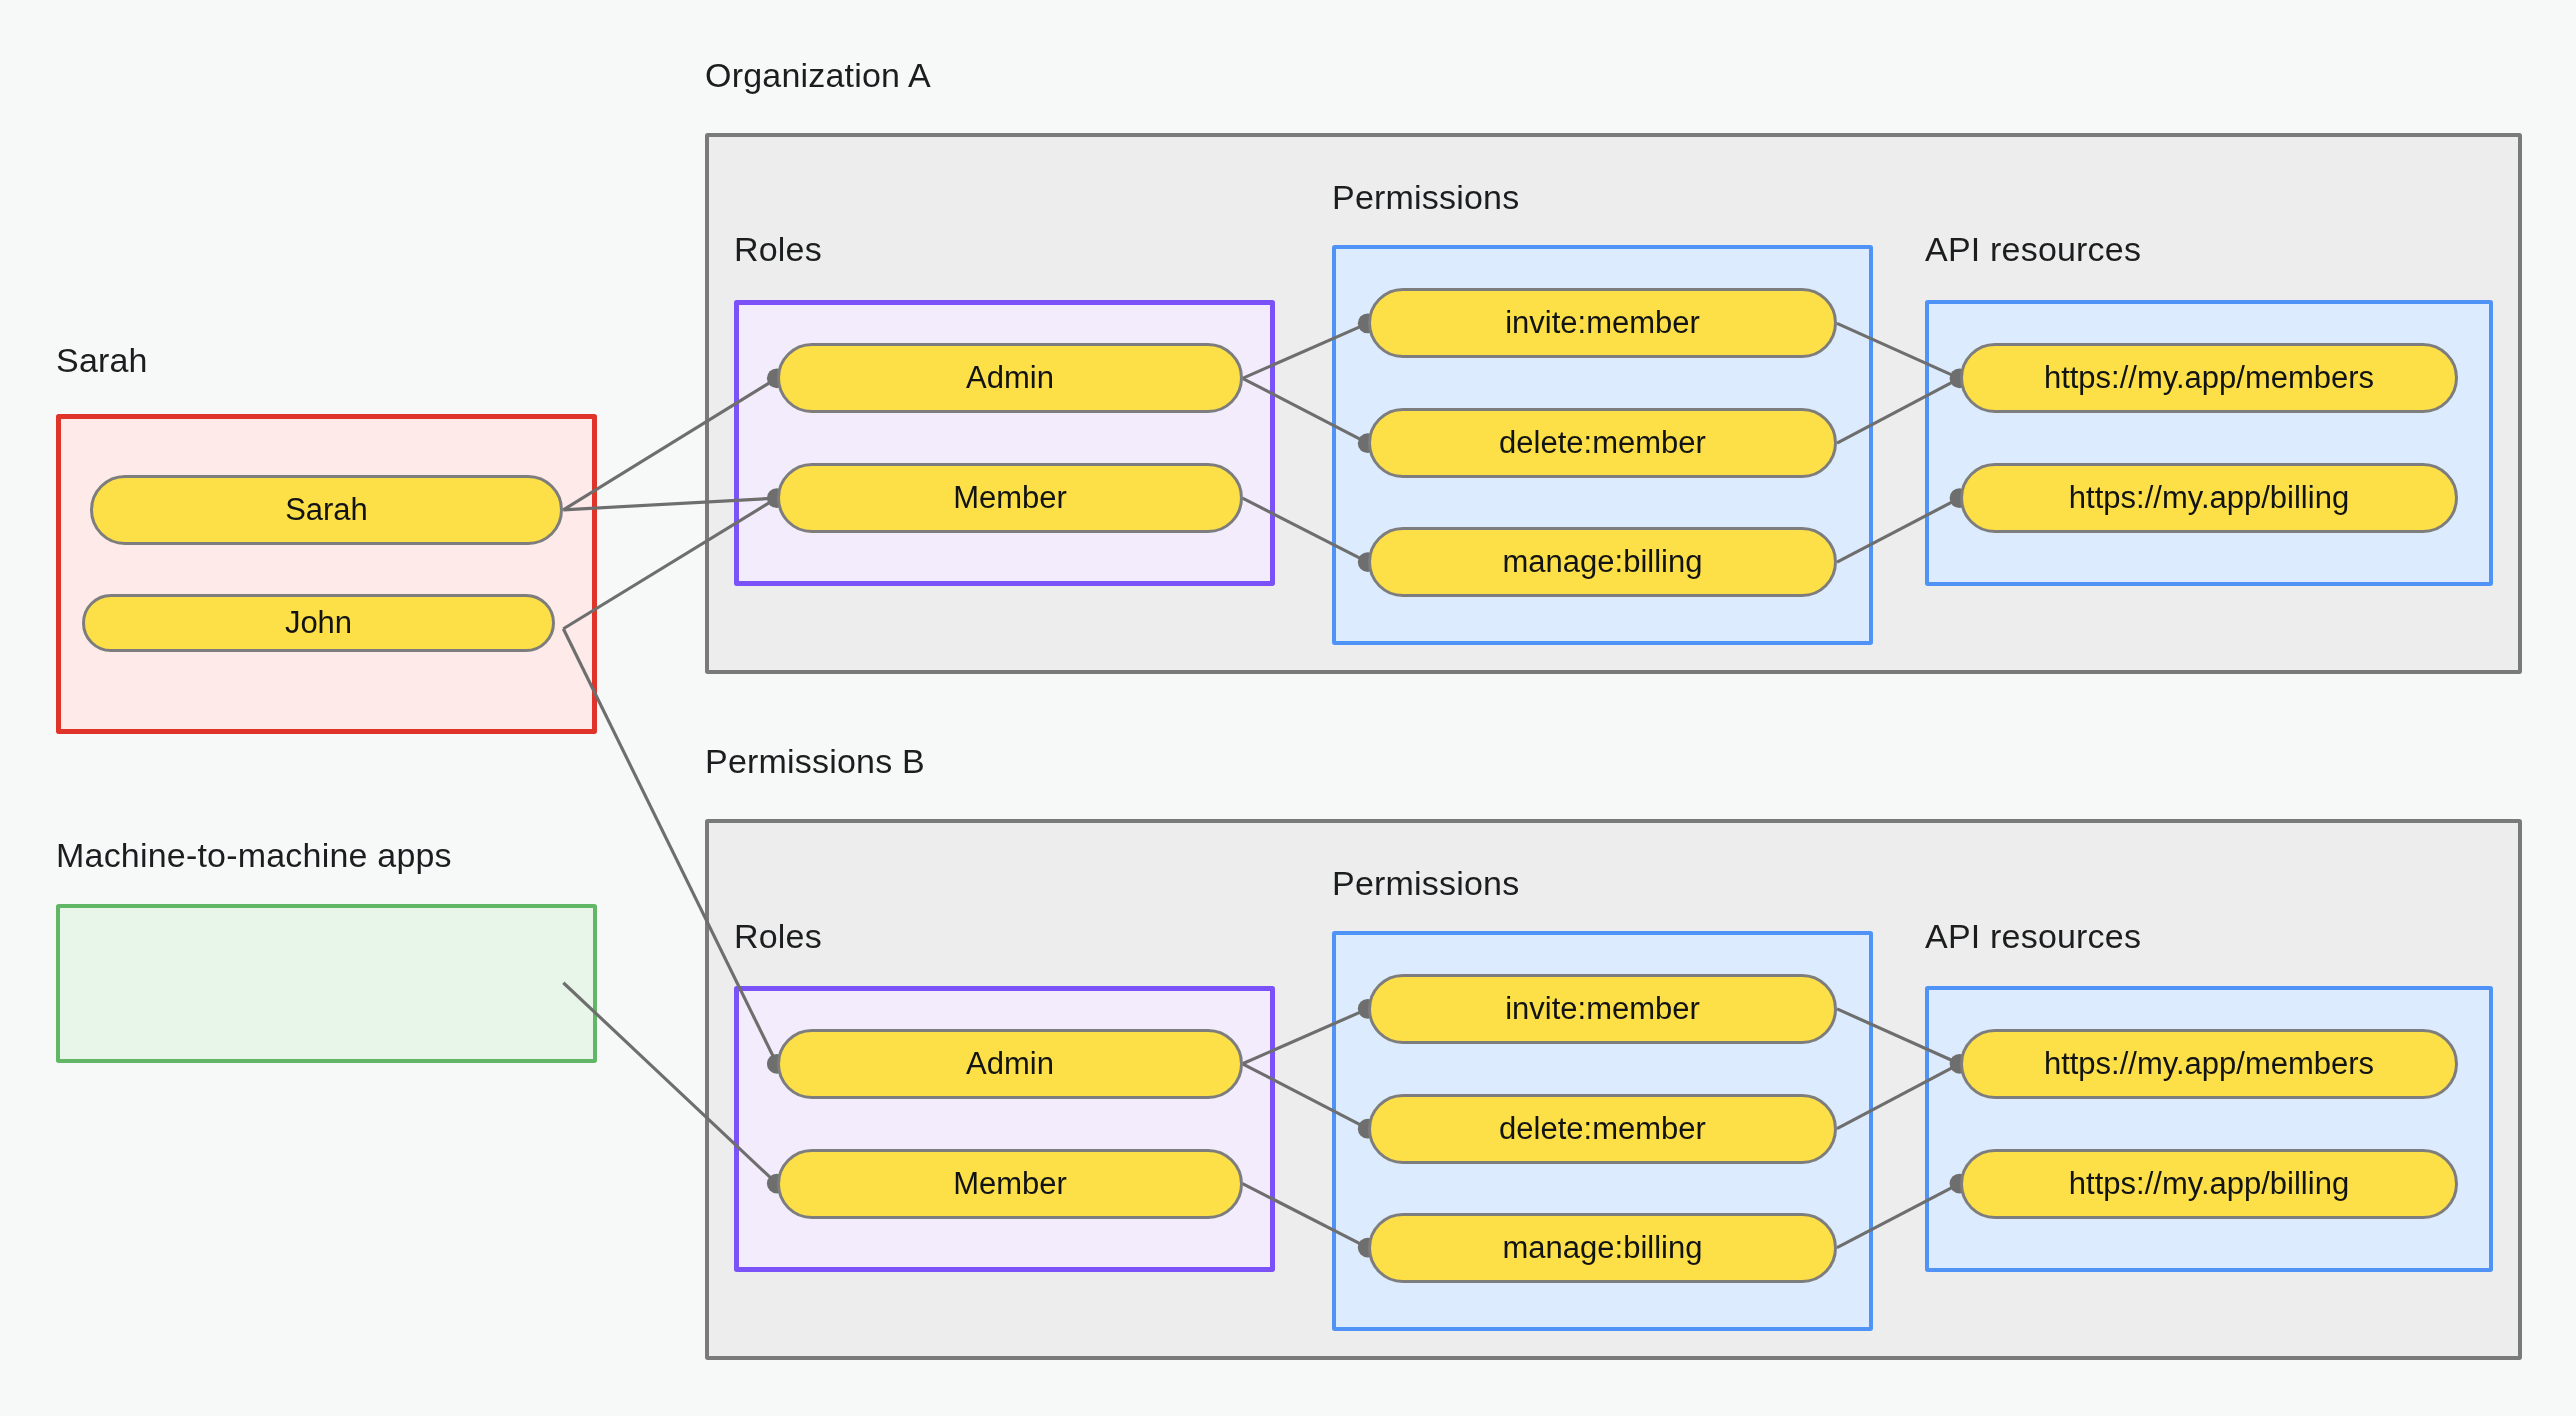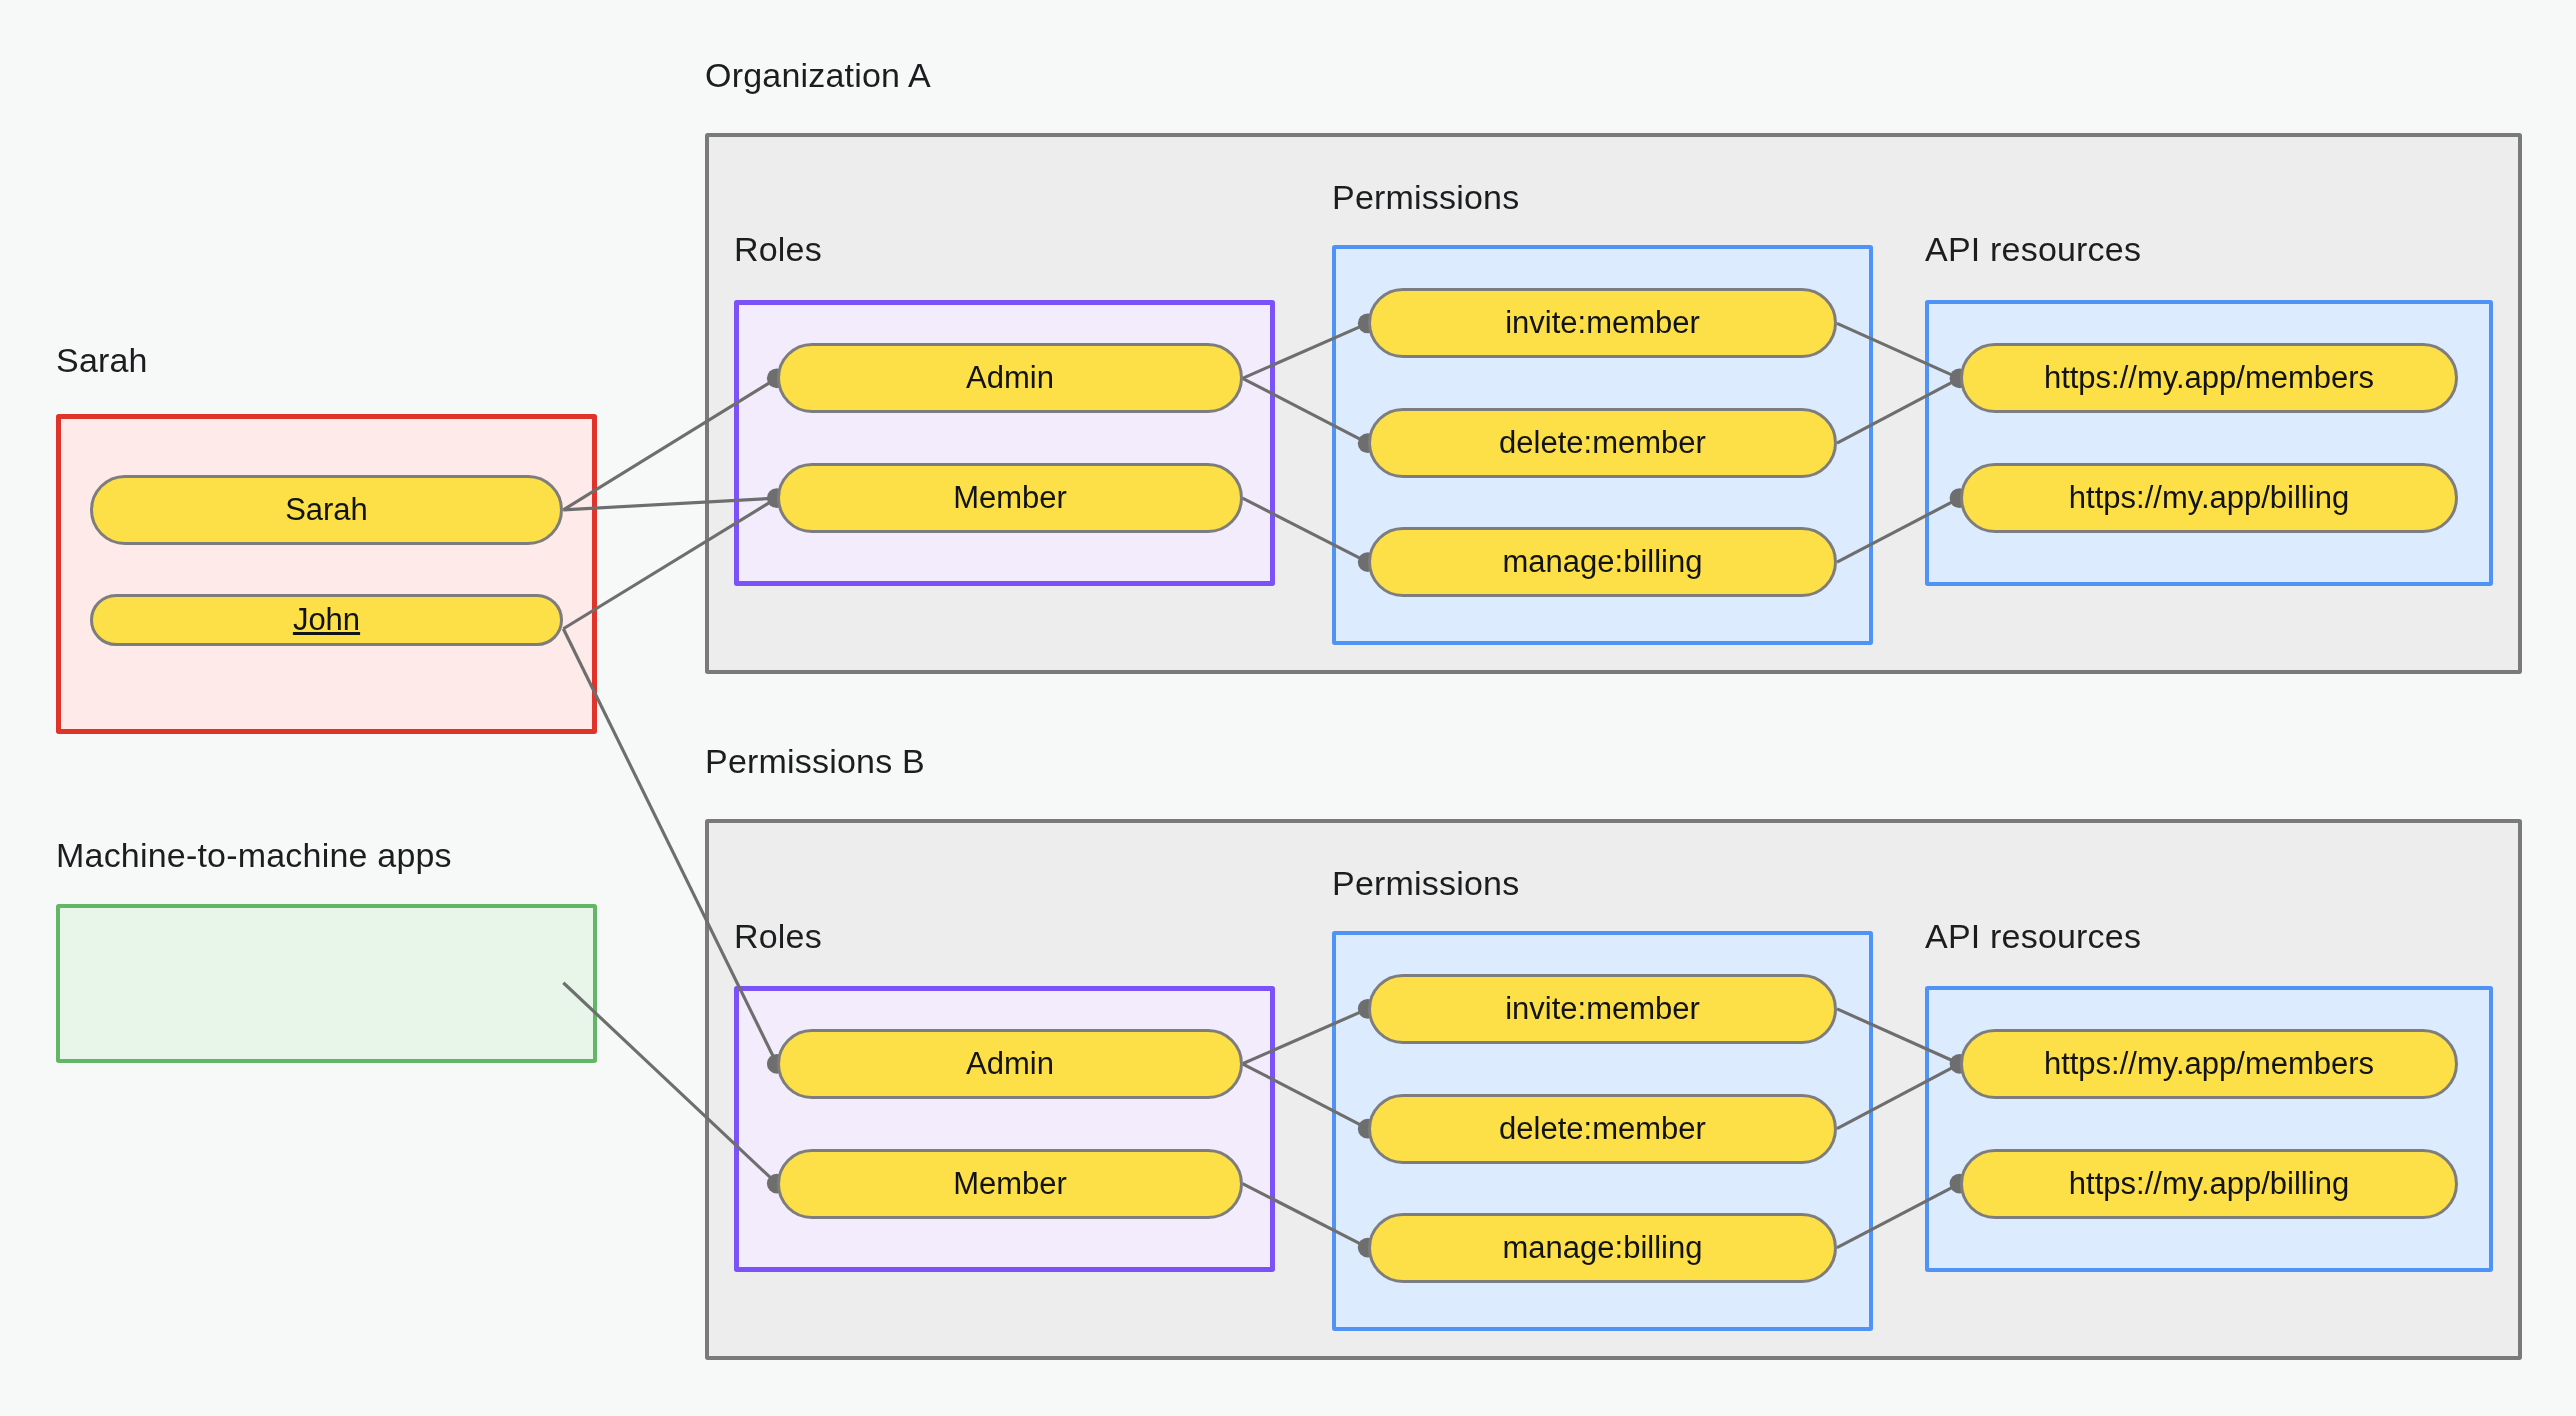--- a/index.html
+++ b/index.html
@@ -81,21 +81,21 @@
 </head>
 <body>
 
 <div id="stage">
 
   <div class="grp-label" style="left:56px;top:343px;">Sarah</div>
 
   <div class="panel users-panel" style="left:56px;top:414px;width:541px;height:320px;"></div>
 
   <div class="pill" style="left:90px;top:475px;width:473px;height:70px;">Sarah</div>
-  <div class="pill" style="left:90px;top:594px;width:473px;height:52px;text-decoration:underline;">John</div>
+  <div class="pill" style="left:82px;top:594px;width:473px;height:58px;">John</div>
 
   <div class="grp-label" style="left:56px;top:838px;">Machine-to-machine apps</div>
 
   <div class="panel m2m-panel" style="left:56px;top:904px;width:541px;height:159px;"></div>
 
 
   <div class="grp-label" style="left:705px;top:58px;">Organization A</div>
 
   <div class="panel org-panel" style="left:705px;top:133px;width:1817px;height:541px;"></div>
 

